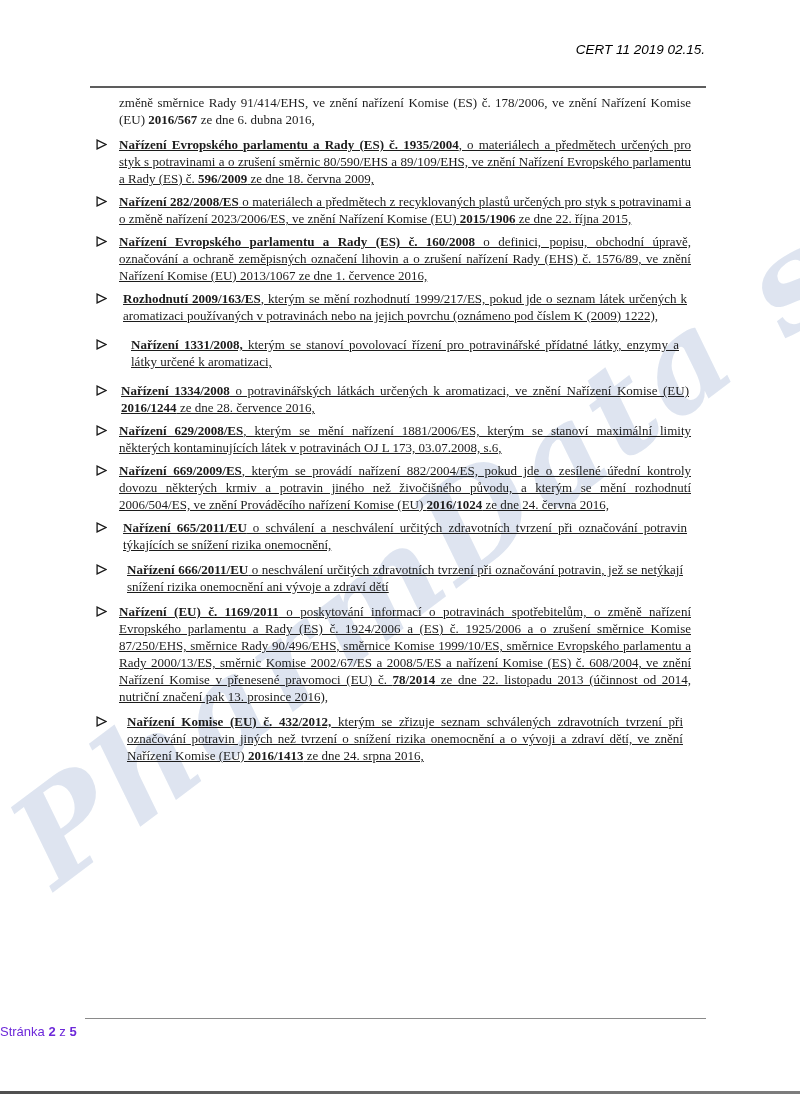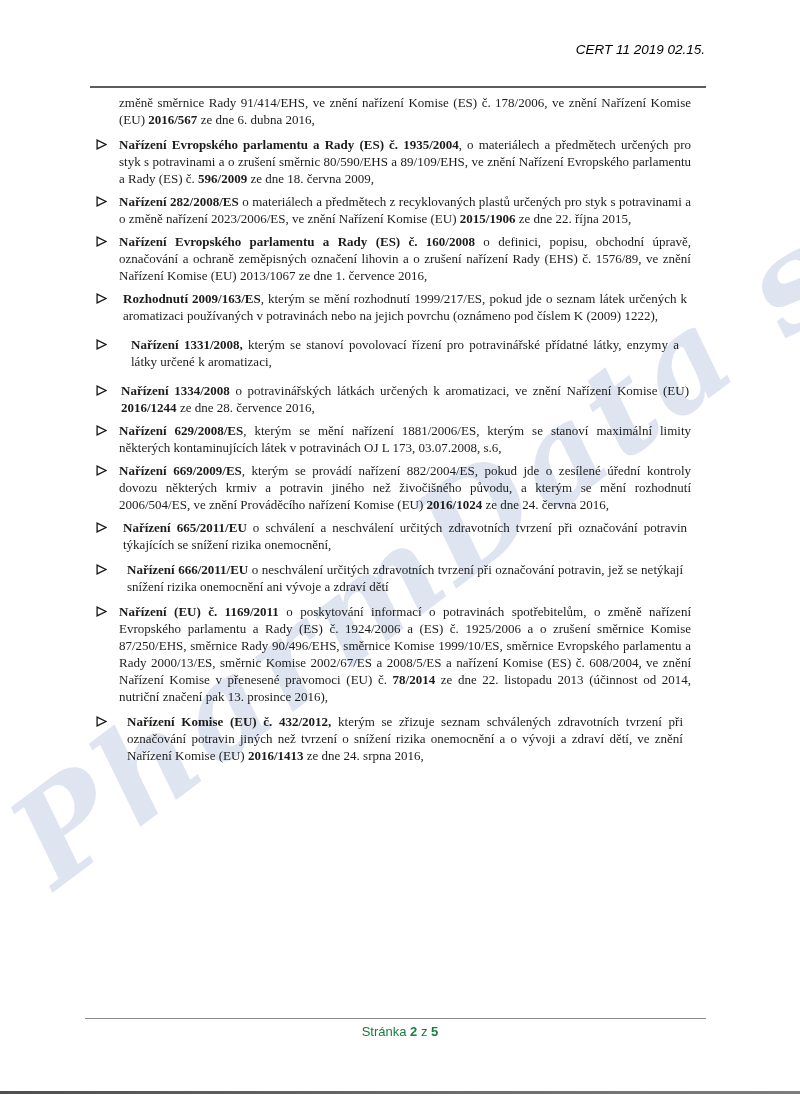--- a/index.html
+++ b/index.html
@@ -55,41 +55,42 @@
     font-size:13px;
     line-height:17px;
     text-align:justify;
     z-index:1;
   }
   .intro{margin:0 0 8px 0;}
   .reg-list{margin:0;padding:0;list-style:none;}
   .item{
     position:relative;
     margin:0 0 6px 0;
+    text-decoration:underline;
   }
   .item .arrow{
     position:absolute;
     left:-23px; top:3px;
   }
   .b{font-weight:bold;}
 
   
   .rule-footer{
     position:absolute;
     top:1018px; left:85px; width:621px;
     border-top:1.5px solid #8a8a8a;
     z-index:2;
   }
   .page-footer{
     position:absolute;
     top:1024px; left:0; width:800px;
-    text-align:center;
+    text-align:left;
     font-family:"Liberation Sans", sans-serif;
     font-size:13px;
-    color:#15803d;
+    color:#6d28d9;
     white-space:pre;
     z-index:2;
   }
   .scan-edge-bottom{
     position:absolute;
     top:1091px; left:0; width:800px; height:3px;
     background:linear-gradient(to right,#4f4f4f,#6e6e6e 60%,#7d7d7d);
     z-index:2;
   }
 </style>

